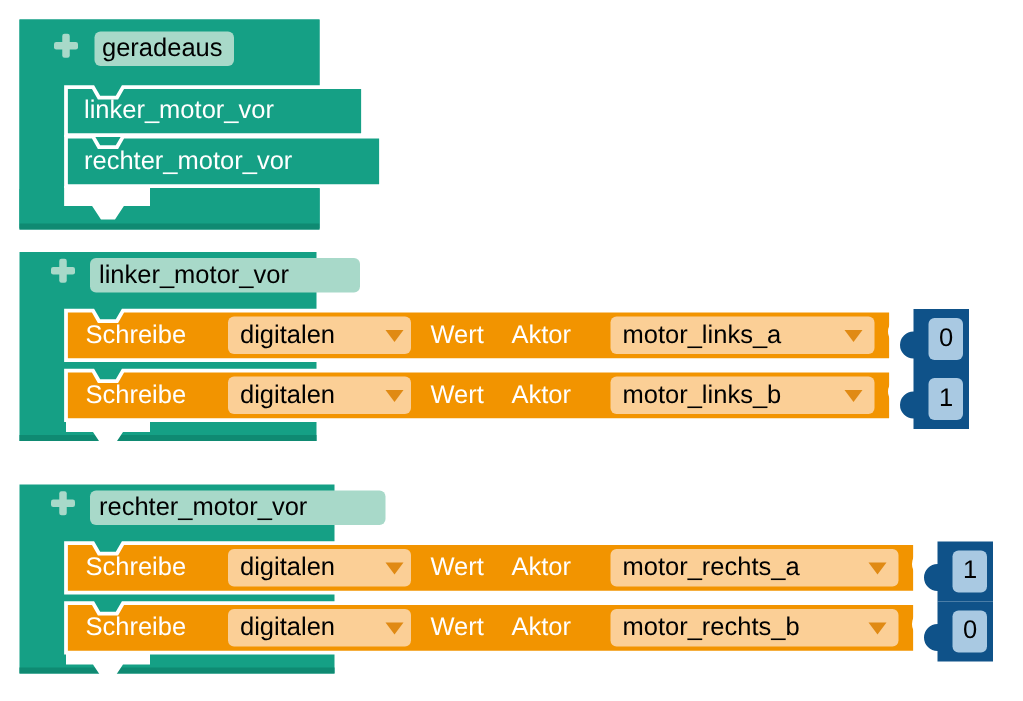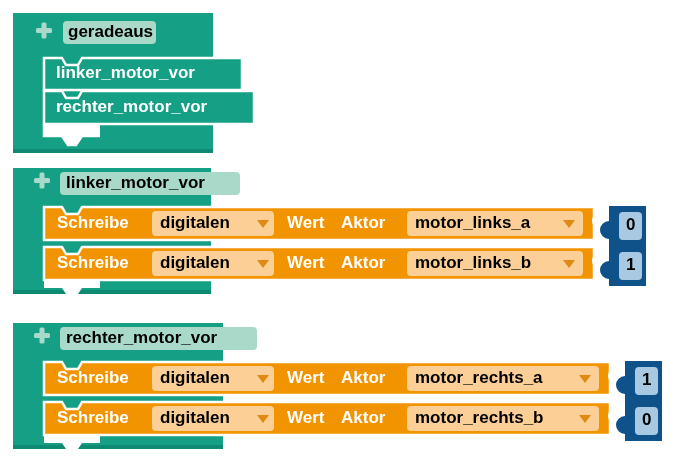--- a/index.html
+++ b/index.html
@@ -3,21 +3,21 @@
 <meta charset="utf-8">
 <style>
   html,body{margin:0;padding:0;}
   body{
     width:682px;height:467px;
     background:#ffffff;
     font-family:"Liberation Sans", sans-serif;
     overflow:hidden;
     position:relative;
   }
-  #stage{position:absolute;left:0;top:0;width:682px;height:467px;font-weight:bold;}
+  #stage{position:absolute;left:0;top:0;width:682px;height:467px;}
   svg.blockcanvas{position:absolute;left:0;top:0;width:682px;height:467px;}
   text{dominant-baseline:middle;}
   .t-white{fill:#ffffff;font-size:17px;}
   .t-black{fill:#000000;font-size:17px;}
   .t-fieldlabel{font-size:17px;}
 </style>
 </head>
 <body>
 
 <div id="stage">

